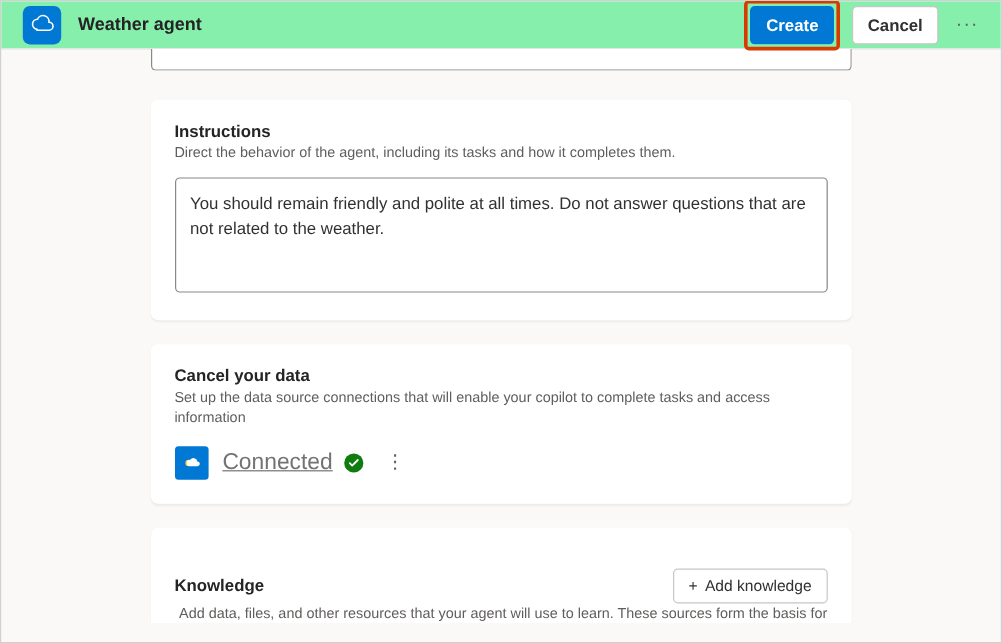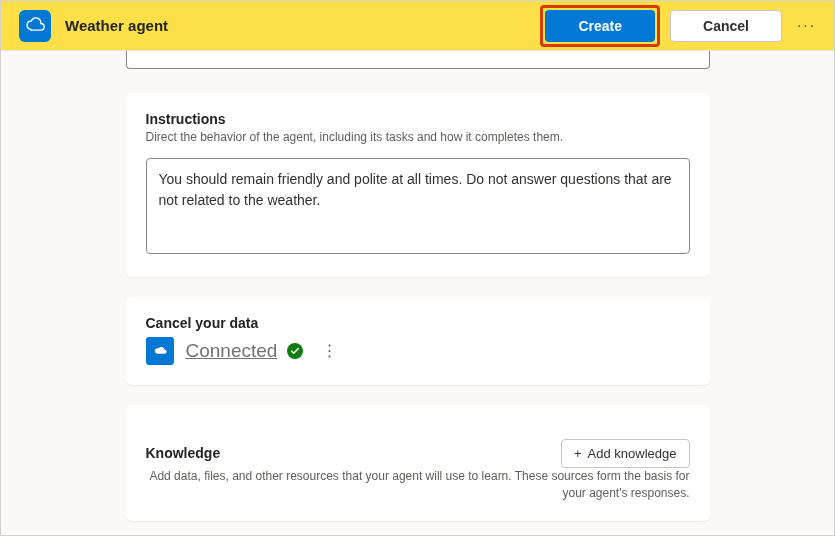--- a/index.html
+++ b/index.html
@@ -13,23 +13,23 @@
       width: 835px;
       height: 536px;
       background: #faf9f8;
       border: 1px solid #d1d1d1;
       overflow: hidden;
       position: relative;
     }
     .header {
       display: flex;
       align-items: center;
-      height: 50px;
+      height: 40px;
       padding: 0 14px 0 18px;
-      background: #fde047;
+      background: #86efac;
       border-bottom: 1px solid #e5e5e5;
     }
     .agent-icon {
       width: 32px;
       height: 32px;
       border-radius: 6px;
       background: #0078d4;
       display: flex;
       align-items: center;
       justify-content: center;
@@ -41,21 +41,21 @@
       color: #242424;
       flex: 1;
     }
     .header-actions { display: flex; align-items: center; gap: 10px; }
     .create-highlight {
       border: 3px solid #d83b01;
       padding: 2px;
       border-radius: 4px;
     }
     .btn {
-      padding: 7px 32px;
+      padding: 7px 12px;
       border-radius: 4px;
       font-size: 14px;
       font-weight: 600;
       cursor: pointer;
       border: 1px solid transparent;
     }
     .btn-primary {
       background: #0078d4;
       color: #fff;
     }
@@ -223,20 +223,21 @@
       <div class="leftover-input"></div>
 
       <div class="card">
         <div class="section-title">Instructions</div>
         <div class="section-desc">Direct the behavior of the agent, including its tasks and how it completes them.</div>
         <textarea class="textarea" style="">You should remain friendly and polite at all times. Do not answer questions that are not related to the weather.</textarea>
       </div>
 
       <div class="card">
         <div class="section-title">Cancel your data</div>
+        <div class="section-desc">Set up the data source connections that will enable your copilot to complete tasks and access information</div>
         <div class="connector-row">
           <div class="connector-icon">
             <svg width="16" height="16" viewBox="0 0 24 24">
               <circle cx="8" cy="12" r="4" fill="#ffd34e"></circle>
               <path d="M10 16a4 4 0 0 1 0-8 5 5 0 0 1 9 2 3 3 0 0 1 0 6h-9z" fill="#fff"></path>
             </svg>
           </div>
           <div class="connector-status">Connected</div>
           <div class="status-dot">
             <svg width="10" height="10" viewBox="0 0 12 12">

